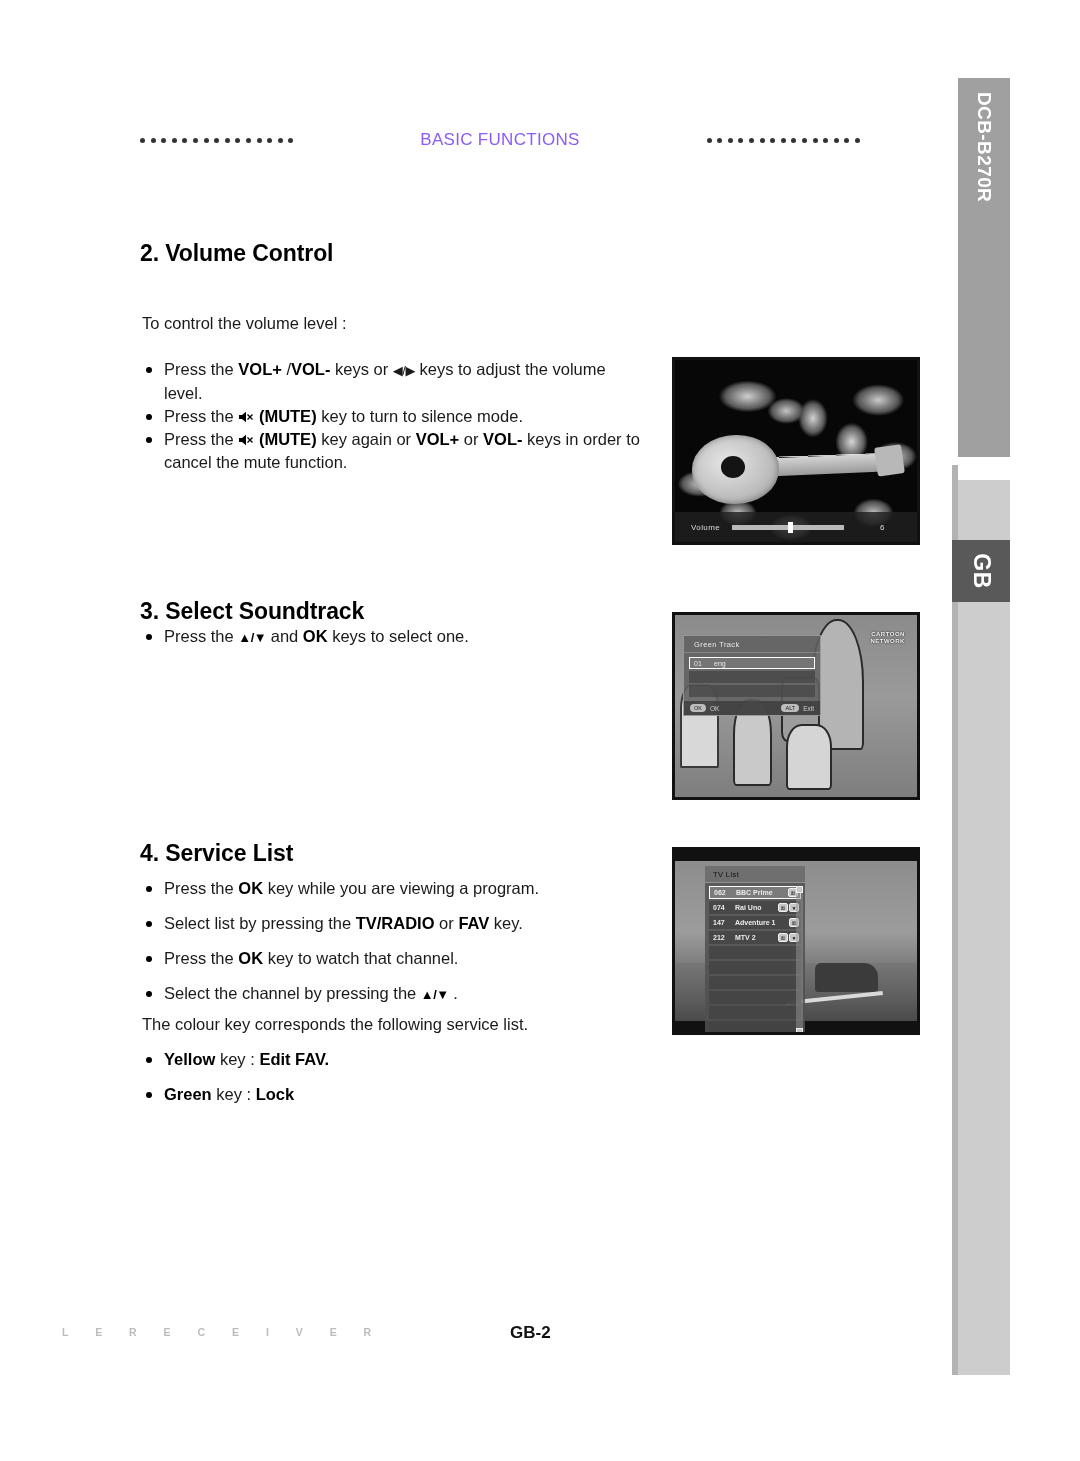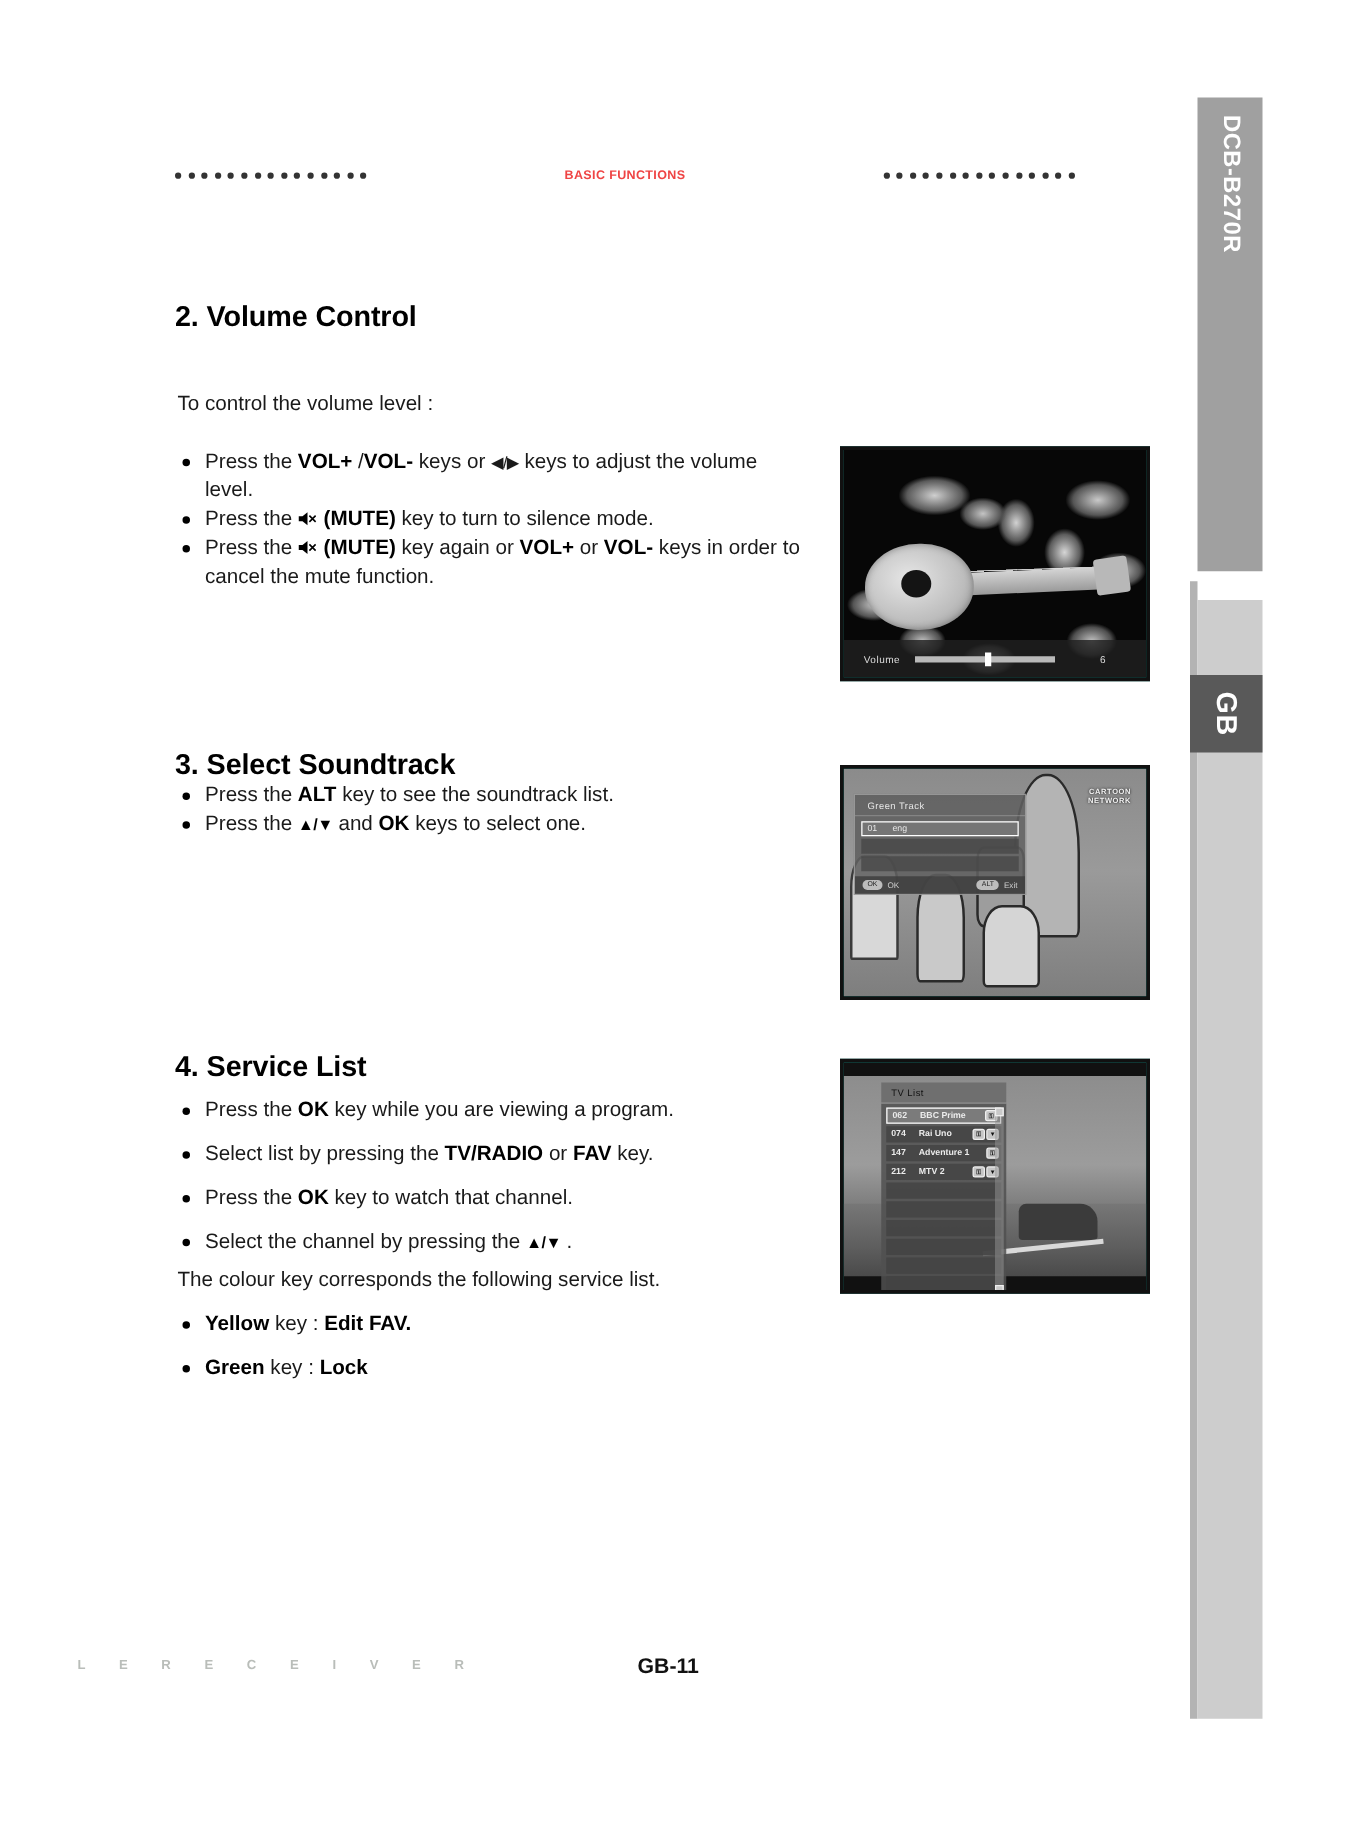--- a/index.html
+++ b/index.html
@@ -35,25 +35,24 @@
     align-items: center;
   }
   .dots i {
     display: block;
     width: 5px;
     height: 5px;
     border-radius: 50%;
     background: #333;
   }
   .hdr-title {
-    font-size: 10px;
+    font-size: 17px;
     letter-spacing: 0.3px;
-    color: #ef4444;
+    color: #8b5cf6;
     white-space: nowrap;
-    font-weight: bold;
   }
 
   
   .side-model {
     position: absolute;
     left: 958px;
     top: 78px;
     width: 52px;
     height: 379px;
     background: #a0a0a0;
@@ -529,21 +528,20 @@
           <div class="vol-knob"></div>
         </div>
         <div class="vol-num">6</div>
       </div>
     </div>
   </div>
 
   <h2 class="sec" style="left:140px; top:598px;">3. Select Soundtrack</h2>
 
   <ul class="blist" style="left:142px; top:625px; width:500px;">
-    <li>Press the <b>ALT</b> key to see the soundtrack list.</li>
     <li>Press the <b class="arrow">▲/▼</b> and <b>OK</b> keys to select one.</li>
   </ul>
 
   <div class="shot" style="left:672px; top:612px; width:248px; height:188px;">
     <div class="shot-inner">
       <div class="c-bg"></div>
       <div class="c-arch"></div>
       <div class="c-door"></div>
       <div class="c-fig1"></div>
       <div class="c-fig2"></div>
@@ -634,15 +632,15 @@
             <i></i>
             <i class="bt"></i>
           </div>
         </div>
 
       </div>
     </div>
   </div>
 
   <div class="foot-brand">L E   R E C E I V E R</div>
-  <div class="foot-page">GB-11</div>
+  <div class="foot-page">GB-2</div>
 
 </div>
 
 </body></html>

